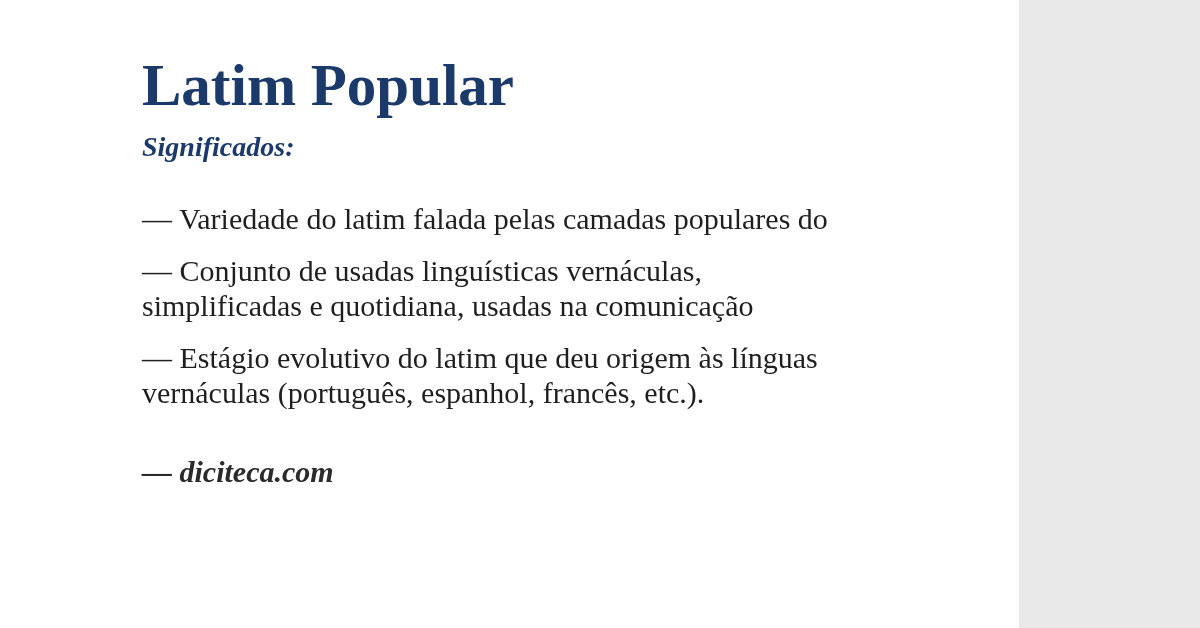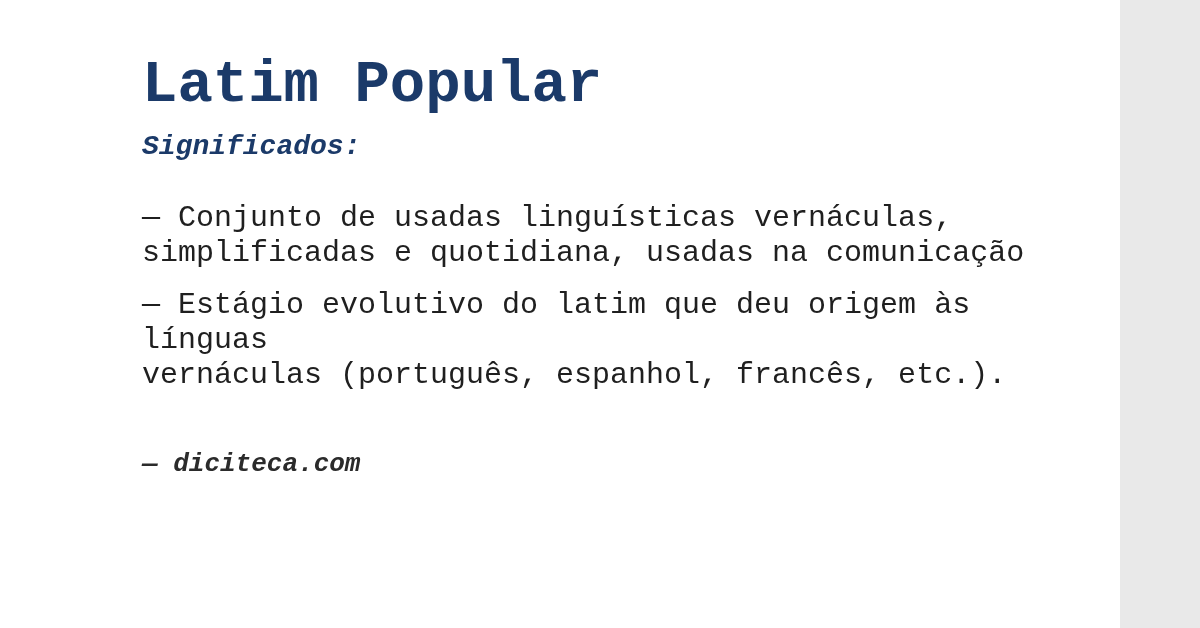--- a/index.html
+++ b/index.html
@@ -9,26 +9,25 @@
     --background: #ffffff;
   }
   * { box-sizing: border-box; }
   html, body { margin: 0; padding: 0; }
   body {
     font-family: "Liberation Serif", "DejaVu Serif", serif;
     background: #e9e9e9;
   }
   .card {
     position: relative;
-    width: 1120px;
+    width: 1019px;
     height: 628px;
     background: var(--background);
     overflow: hidden;
     padding: 54px 60px 0 142px;
-    font-family: Liberation Mono, monospace;
   }
   .title {
     margin: 0;
     font-size: 59px;
     line-height: 1.08;
     font-weight: 700;
     color: var(--accent);
   }
   .subtitle {
     margin: 12px 0 0 0;
@@ -45,41 +44,42 @@
   .def {
     margin: 0;
     font-size: 30px;
     line-height: 35px;
     font-weight: 400;
     color: var(--text);
   }
   .def:not(:first-child) { margin-top: 17px; }
   .def .line { display: block; }
   .attribution {
-    margin-top: 56px;
-    font-size: 26px;
+    margin-top: 44px;
+    font-size: 30px;
     line-height: 1.2;
     font-style: italic;
     font-weight: 700;
     color: var(--muted);
   }
 </style>
 </head>
 <body>
 
 <div class="card">
 
   <header>
     <h1 class="title">Latim Popular</h1>
     <h2 class="subtitle">Significados:</h2>
   </header>
 
   <main class="definitions">
 
     <p class="def">
+      <span class="line">— Variedade do latim falada pelas camadas populares do</span>
     </p>
 
     <p class="def">
       <span class="line">— Conjunto de usadas linguísticas vernáculas,</span>
       <span class="line">simplificadas e quotidiana, usadas na comunicação</span>
     </p>
 
     <p class="def">
       <span class="line">— Estágio evolutivo do latim que deu origem às línguas</span>
       <span class="line">vernáculas (português, espanhol, francês, etc.).</span>

